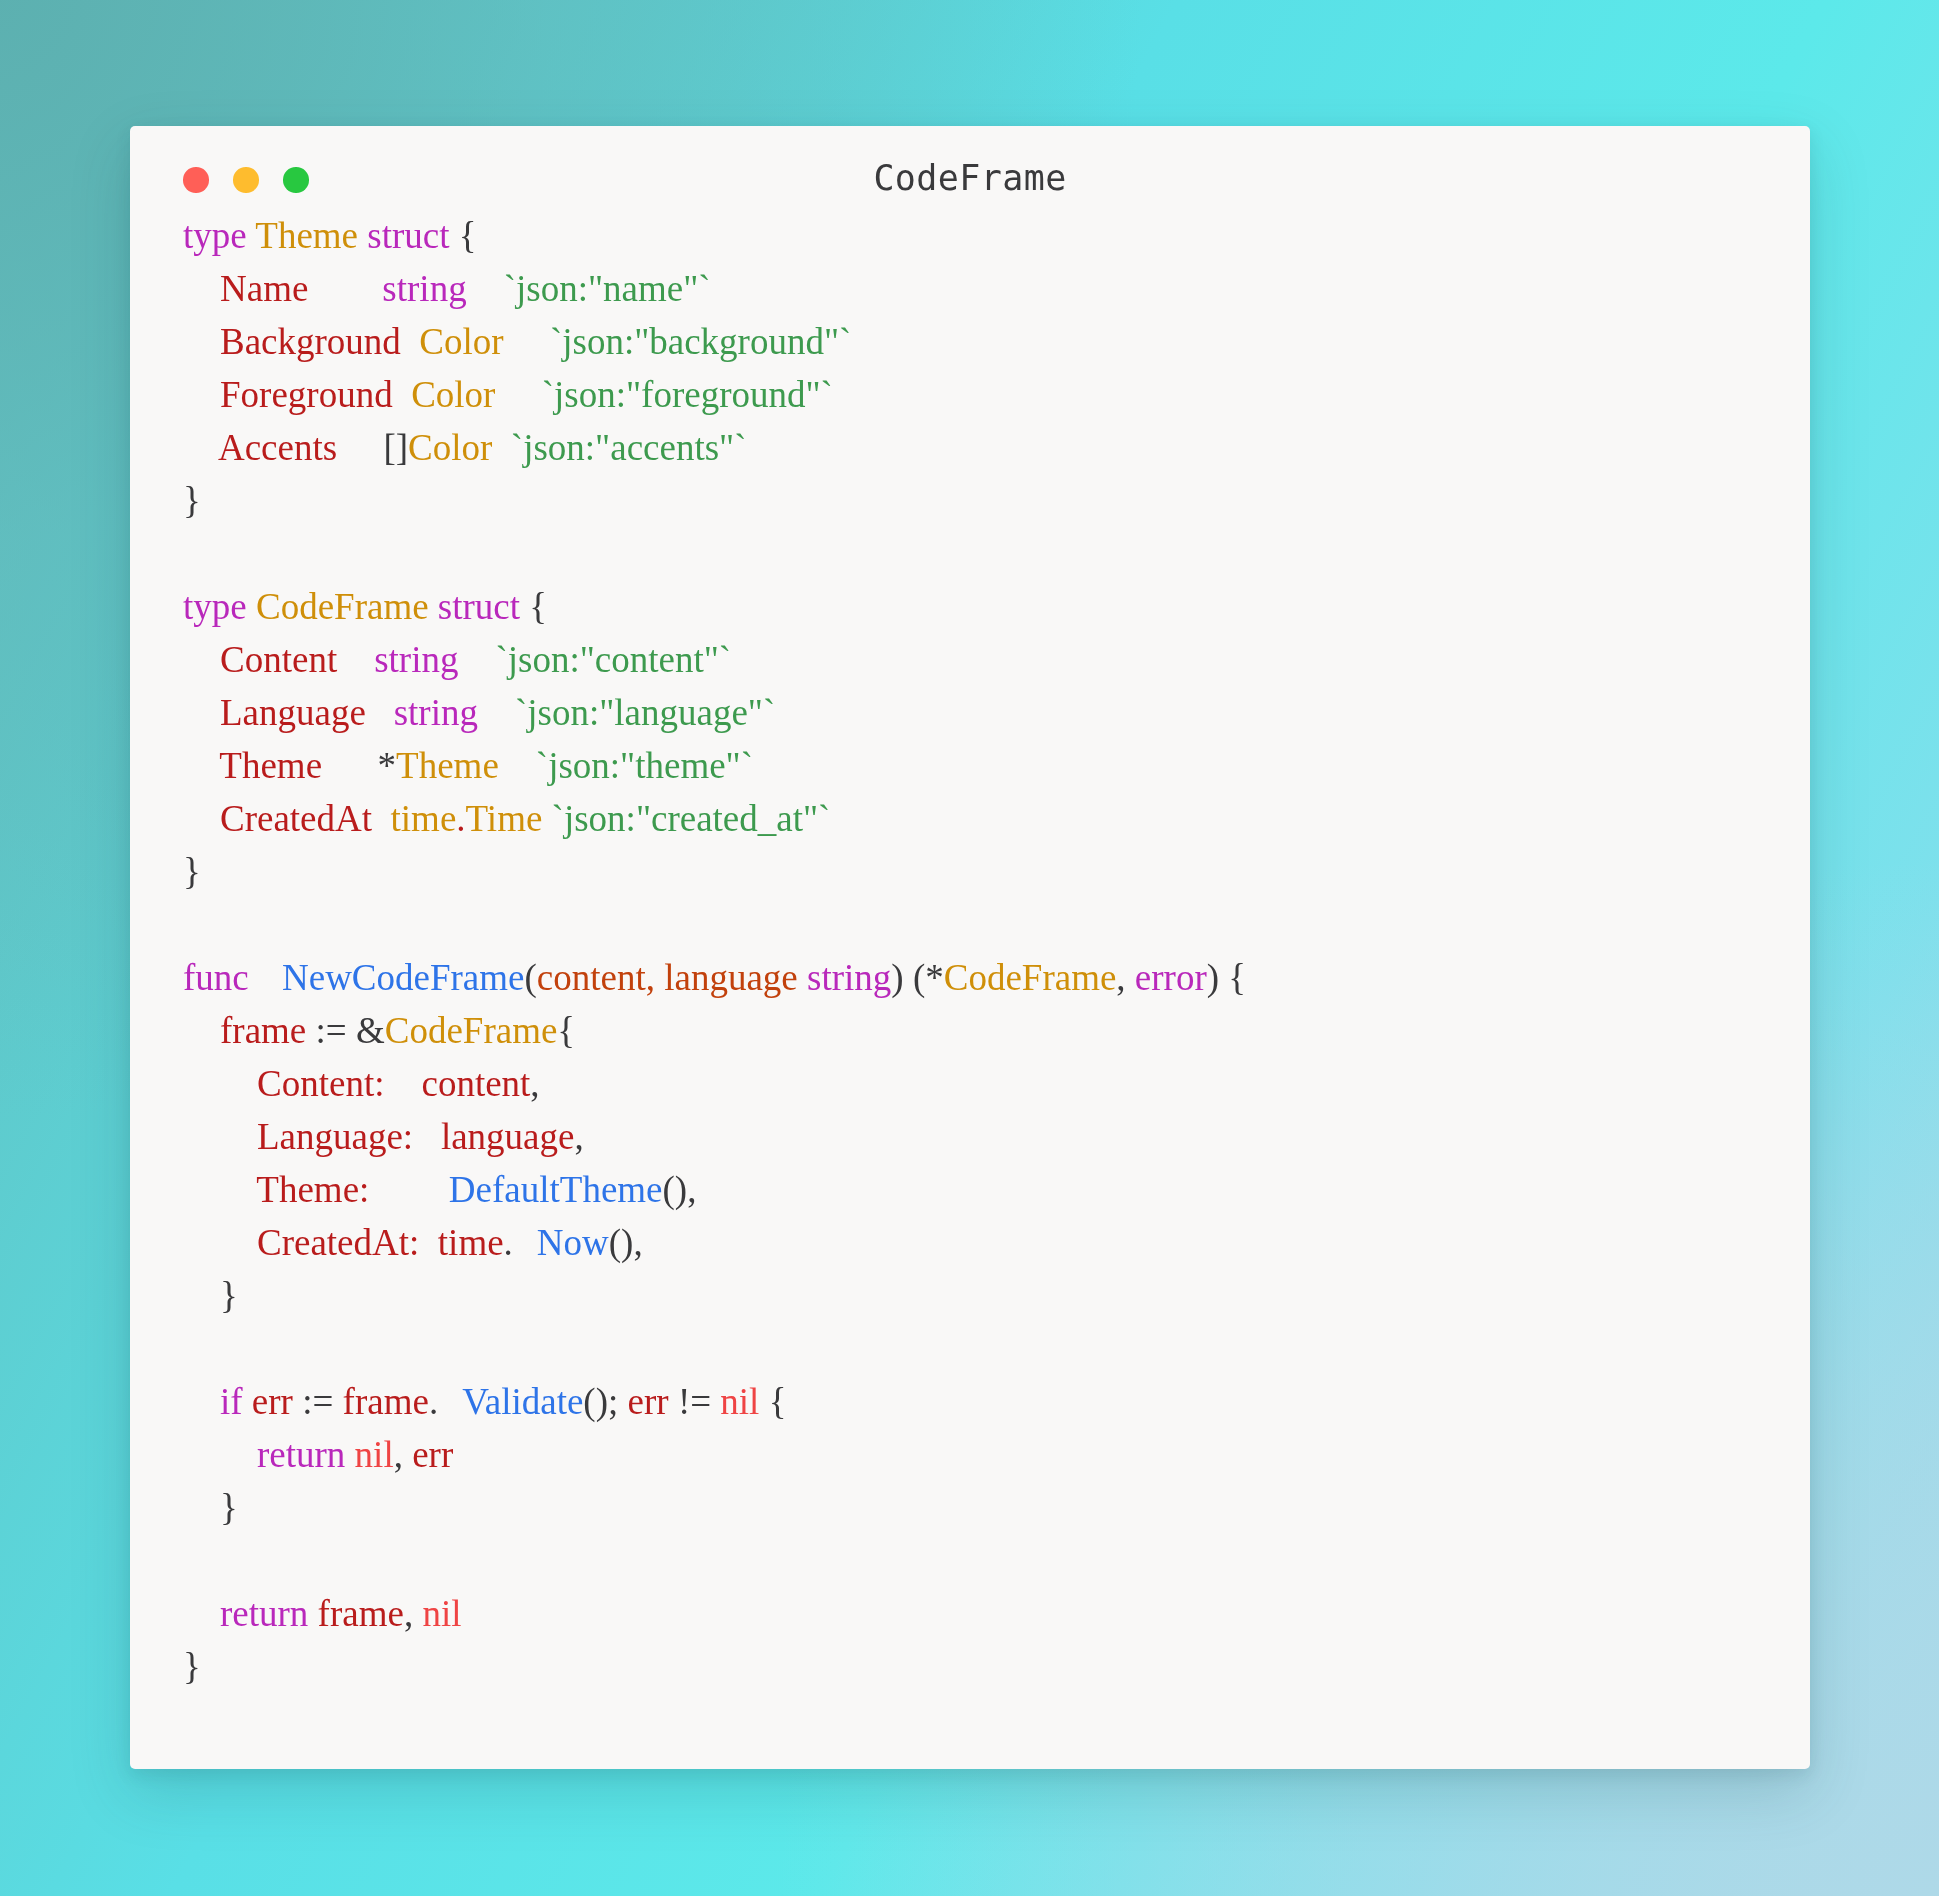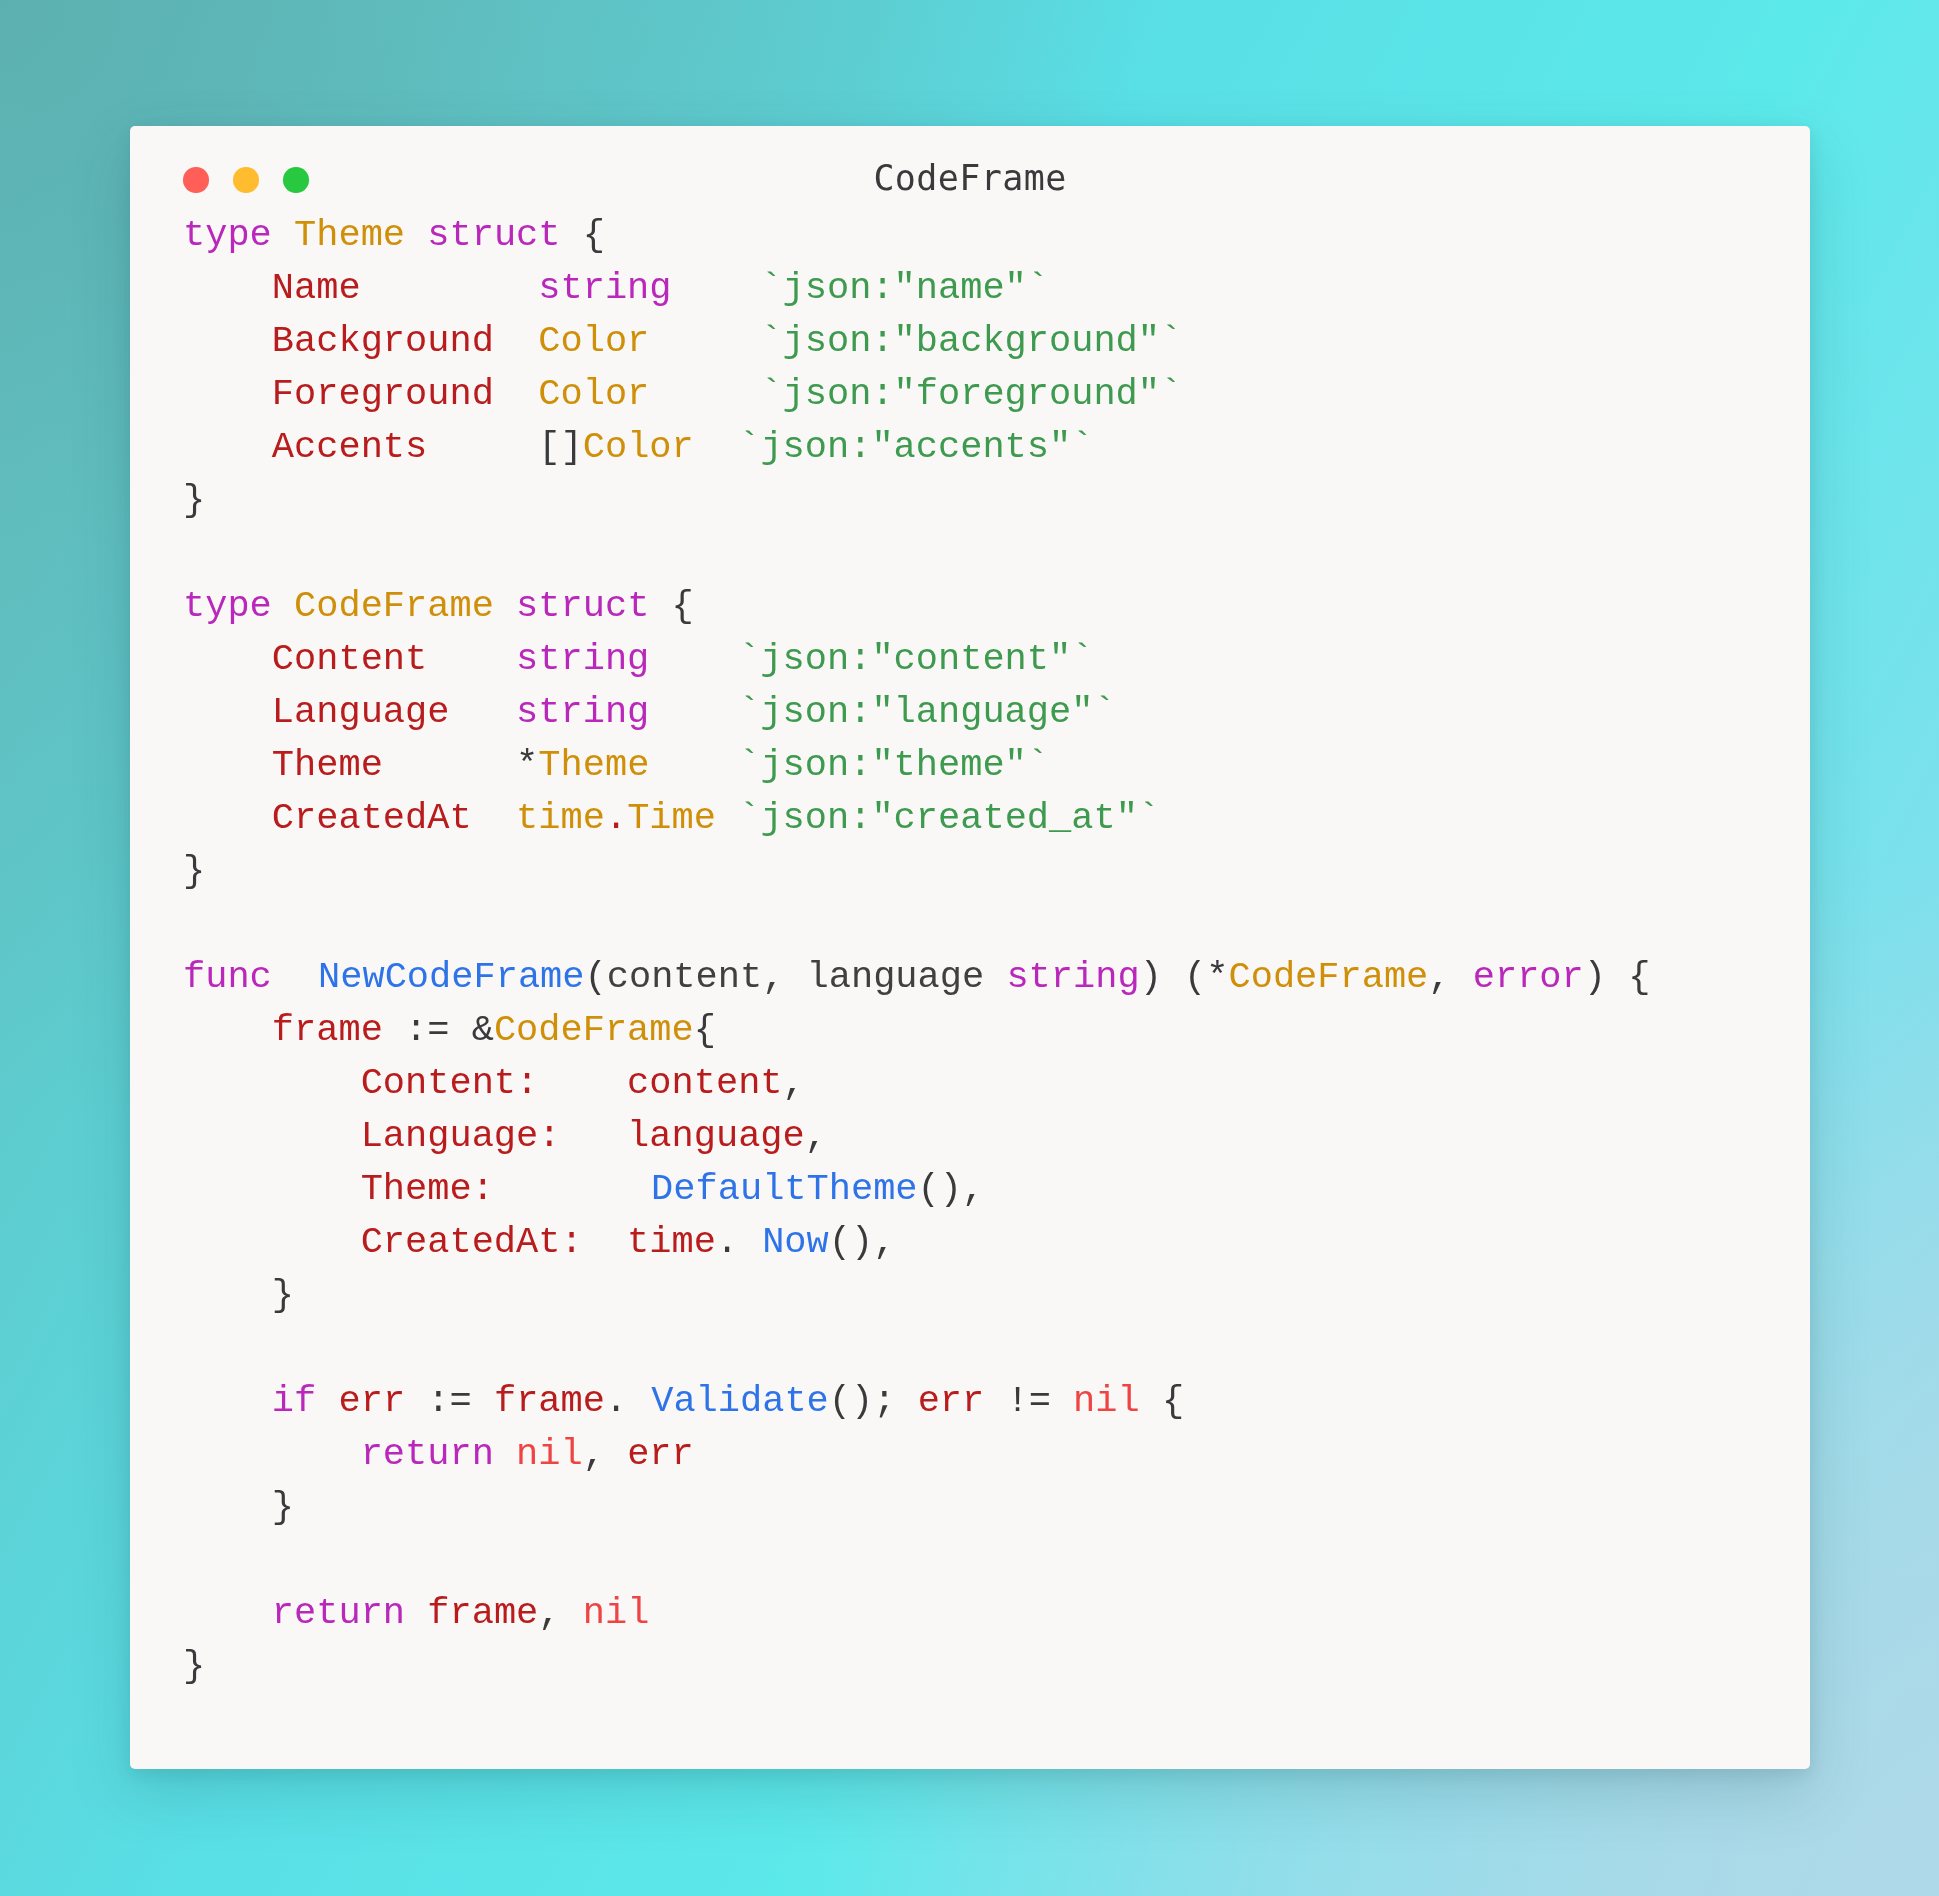--- a/index.html
+++ b/index.html
@@ -65,41 +65,41 @@
     text-align: center;
     font-family: "DejaVu Sans Mono", monospace;
     font-size: 35px;
     color: #3a3a3c;
     letter-spacing: 0.4px;
   }
 
   
   #code-area {
     padding: 0 0 0 53px;
-    font-family: Liberation Mono, monospace;
+    font-family: Liberation Serif, serif;
     font-size: 37px;
     line-height: 53px;
     white-space: pre;
     letter-spacing: 0px;
     color: #3a3a3c;
   }
   .code-line {
     height: 53px;
     white-space: pre;
   }
 
   
   .t-kw   { color: #b928bb; }  
   .t-type { color: #cf8f09; }  
   .t-fld  { color: #b91c1c; }  
   .t-str  { color: #3d9a4e; }  
   .t-fn   { color: #2e74e8; margin-left: 24px; }  
   .t-nil  { color: #ef4444; text-align: right; }  
   .t-pun  { color: #3a3a3c; }  
-  .t-par  { color: #404040; }  
+  .t-par  { color: #c2410c; }  
 </style>
 </head>
 <body>
 
 <div id="backdrop"></div>
 
 <div id="window-card">
 
   <div id="title-bar">
     <div id="traffic-lights">

